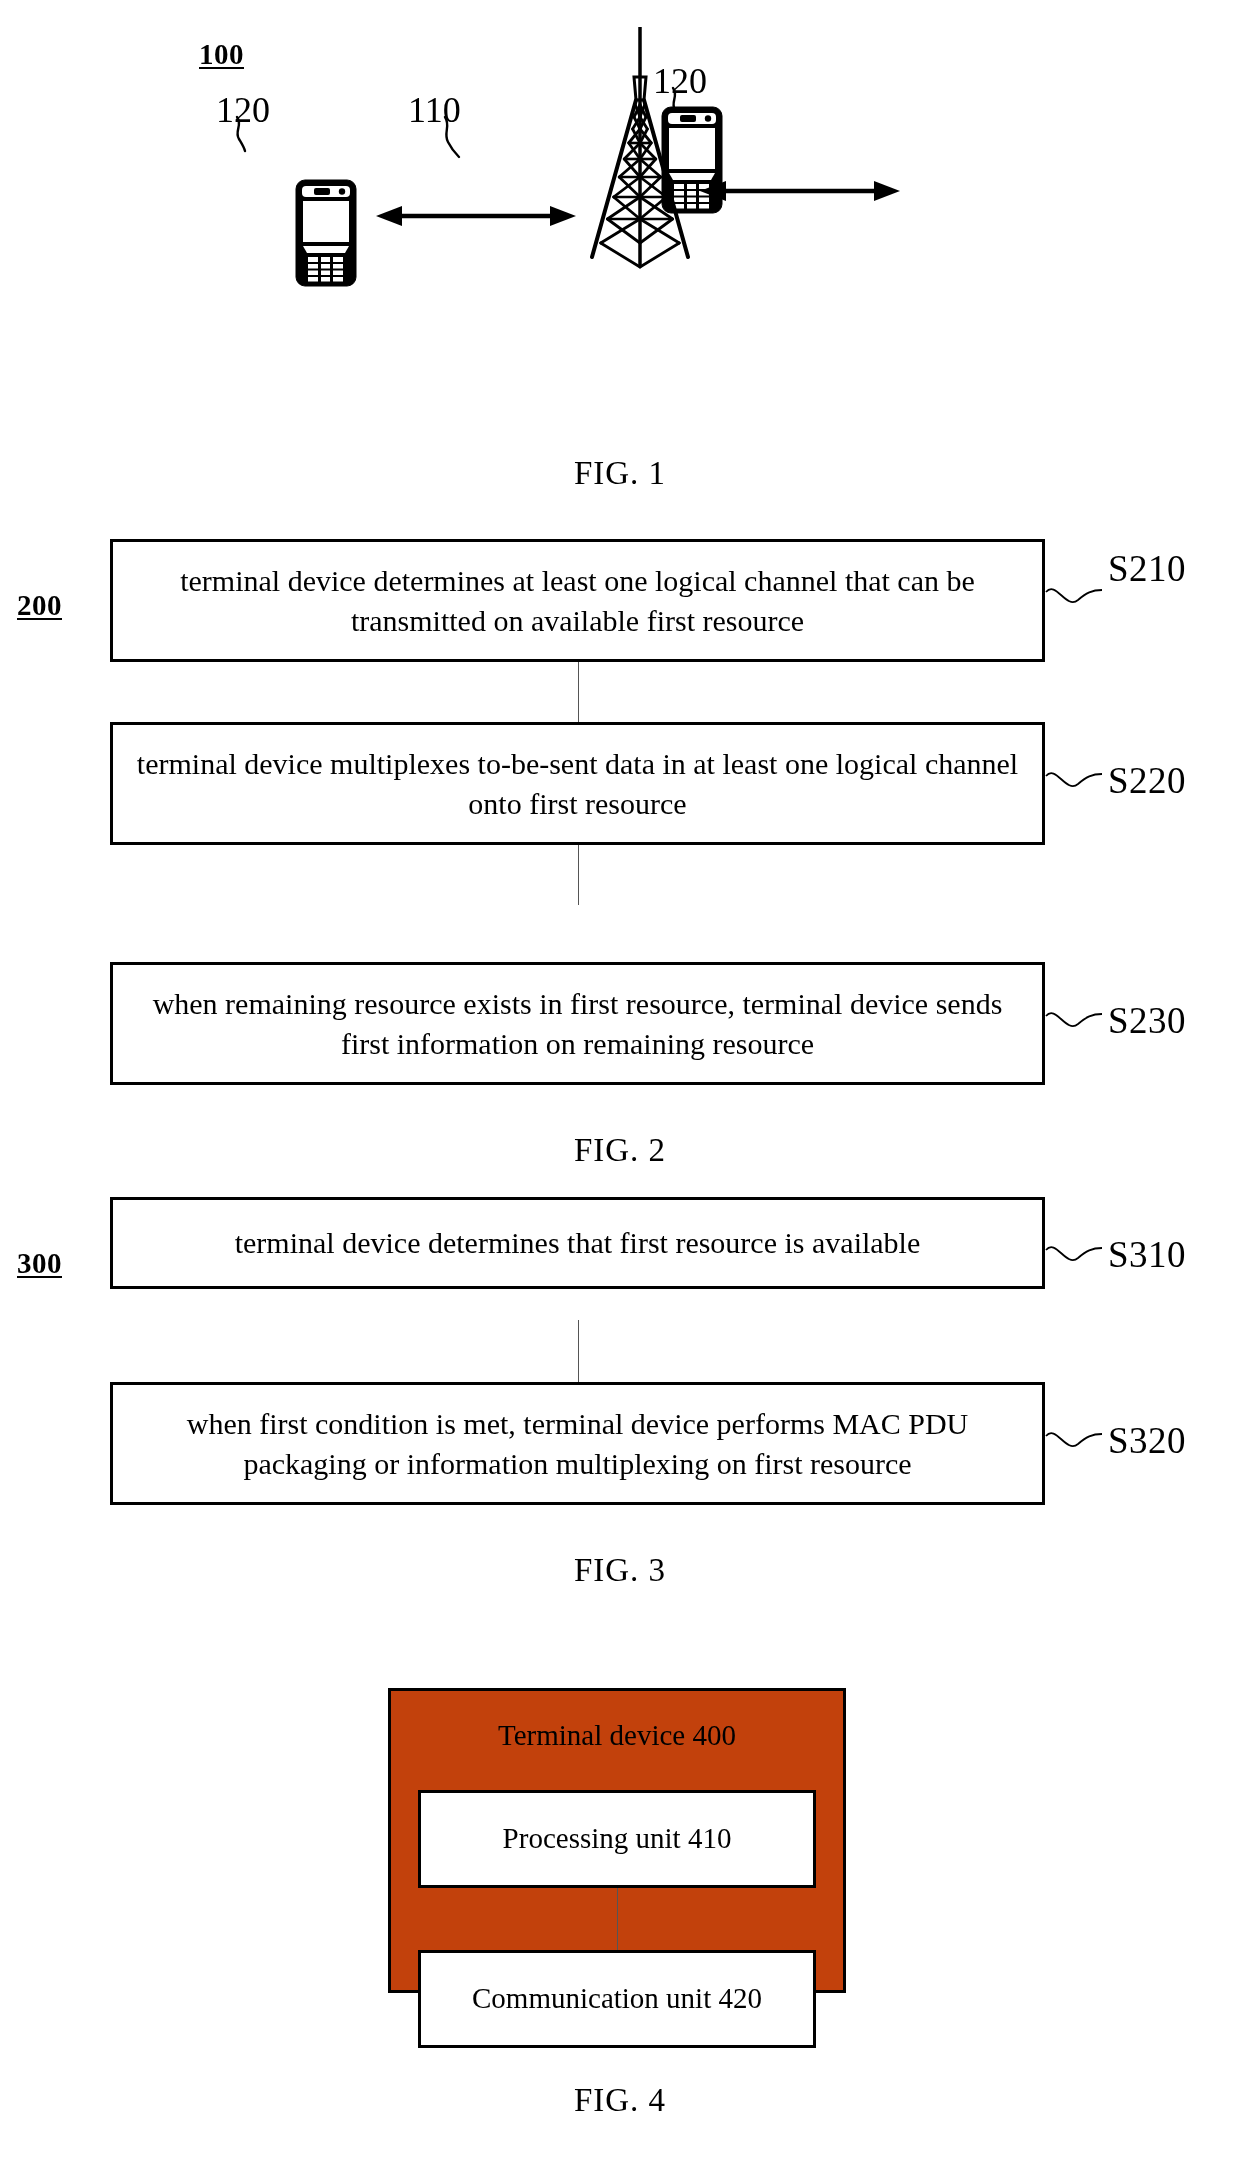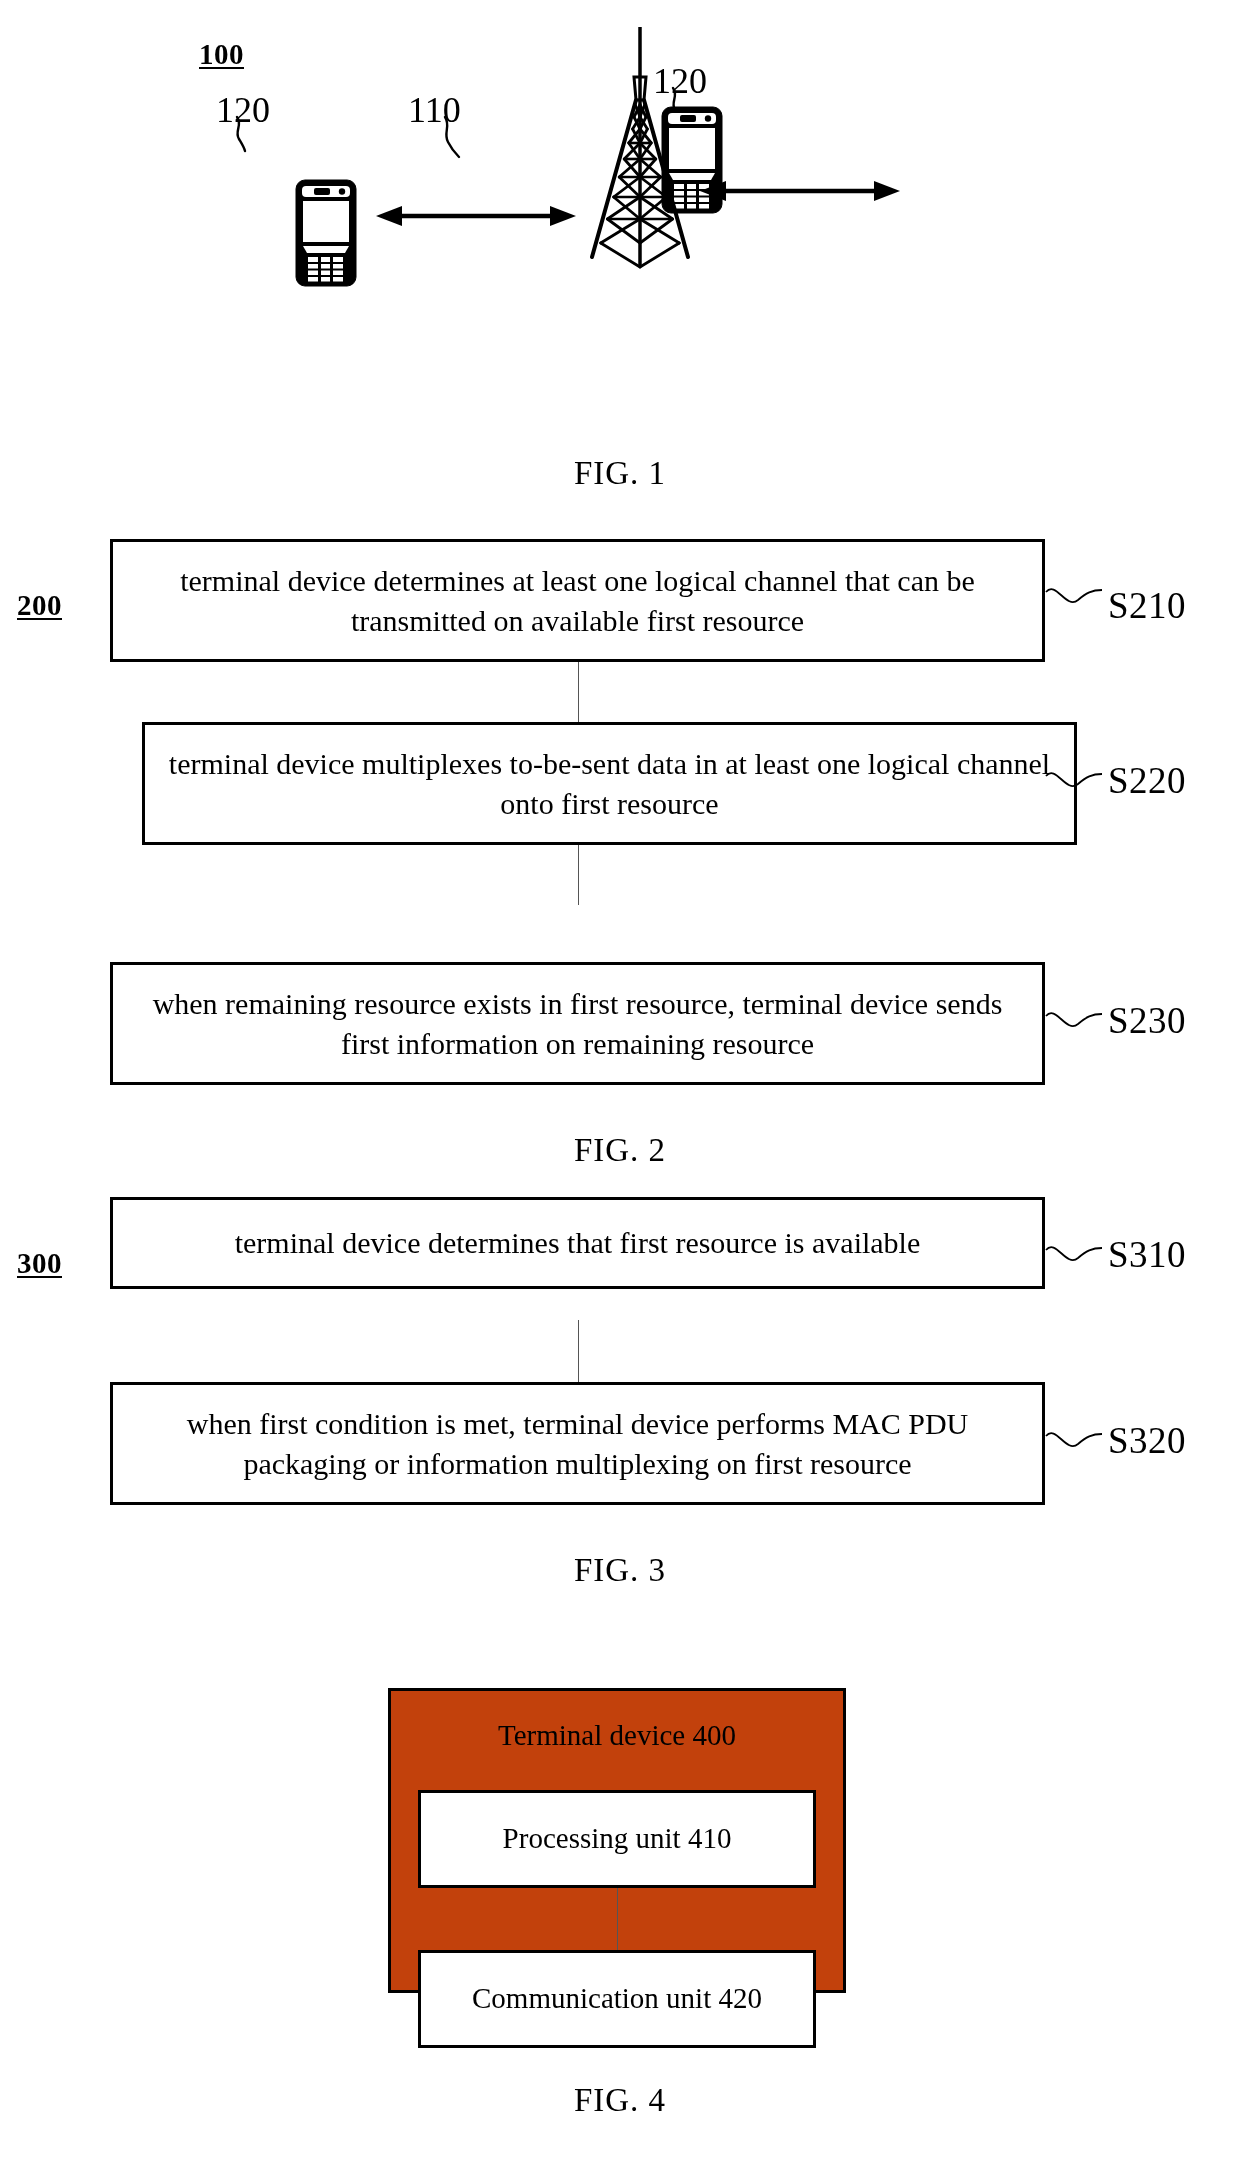--- a/index.html
+++ b/index.html
@@ -267,25 +267,25 @@
   <div>
 
     <div class="ref-num abs" style="left:17px; top:557px;">200</div>
 
     <div class="flow-box" style="left:110px; top:539px; width:935px; height:123px;">
       <div class="flow-text">terminal device determines at least one logical channel that can be transmitted on available first resource</div>
     </div>
     <svg class="abs" style="left:1044px; top:578px;" width="62" height="40" viewBox="0 0 62 40">
       <path d="M2,14 C12,2 22,32 34,22 C42,15 48,12 58,12" fill="none" stroke="#000" stroke-width="1.8"></path>
     </svg>
-    <div class="step-label" style="left:1108px; top:584px;">S210</div>
+    <div class="step-label" style="left:1108px; top:547px;">S210</div>
 
     <div class="connector" style="left:578px; top:662px; height:60px;"></div>
 
-    <div class="flow-box" style="left:110px; top:722px; width:935px; height:123px;margin-left:32px;">
+    <div class="flow-box" style="left:110px; top:722px; width:935px; height:123px;">
       <div class="flow-text">terminal device multiplexes to-be-sent data in at least one logical channel onto first resource</div>
     </div>
     <svg class="abs" style="left:1044px; top:762px;" width="62" height="40" viewBox="0 0 62 40">
       <path d="M2,14 C12,2 22,32 34,22 C42,15 48,12 58,12" fill="none" stroke="#000" stroke-width="1.8"></path>
     </svg>
     <div class="step-label" style="left:1108px; top:759px;">S220</div>
 
     <div class="connector" style="left:578px; top:845px; height:60px;"></div>
 
     <div class="flow-box" style="left:110px; top:962px; width:935px; height:123px;">

